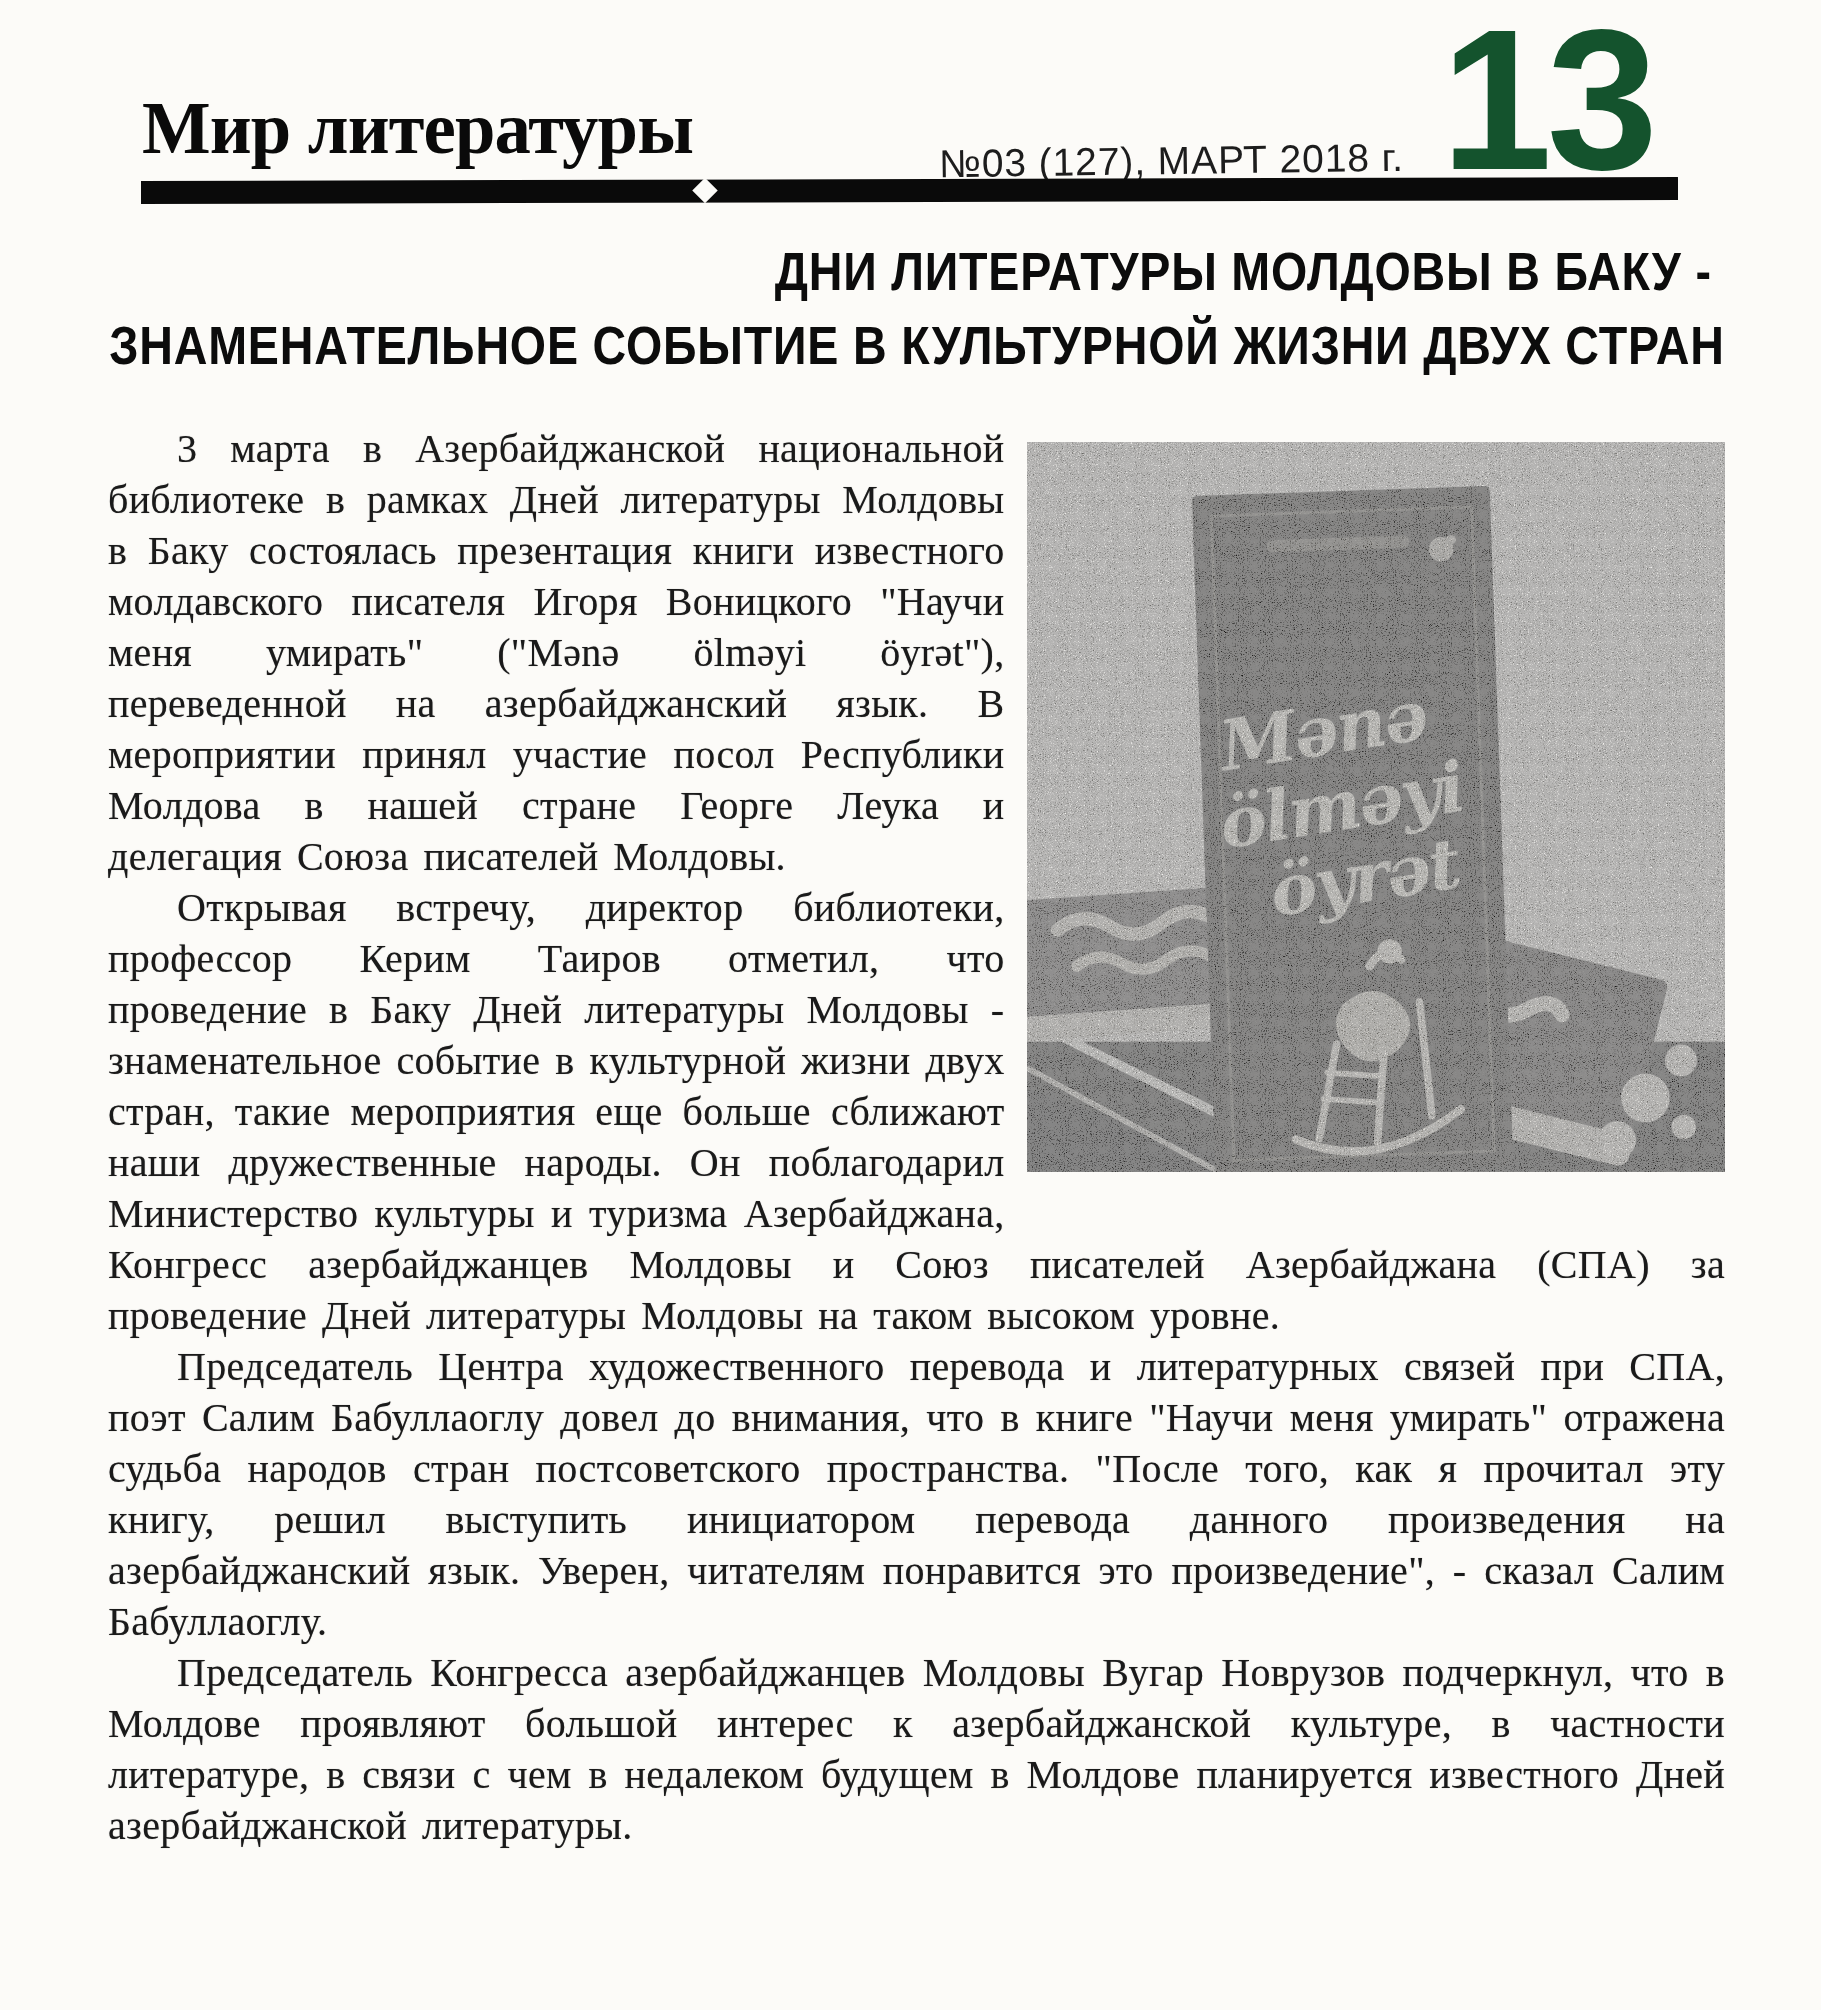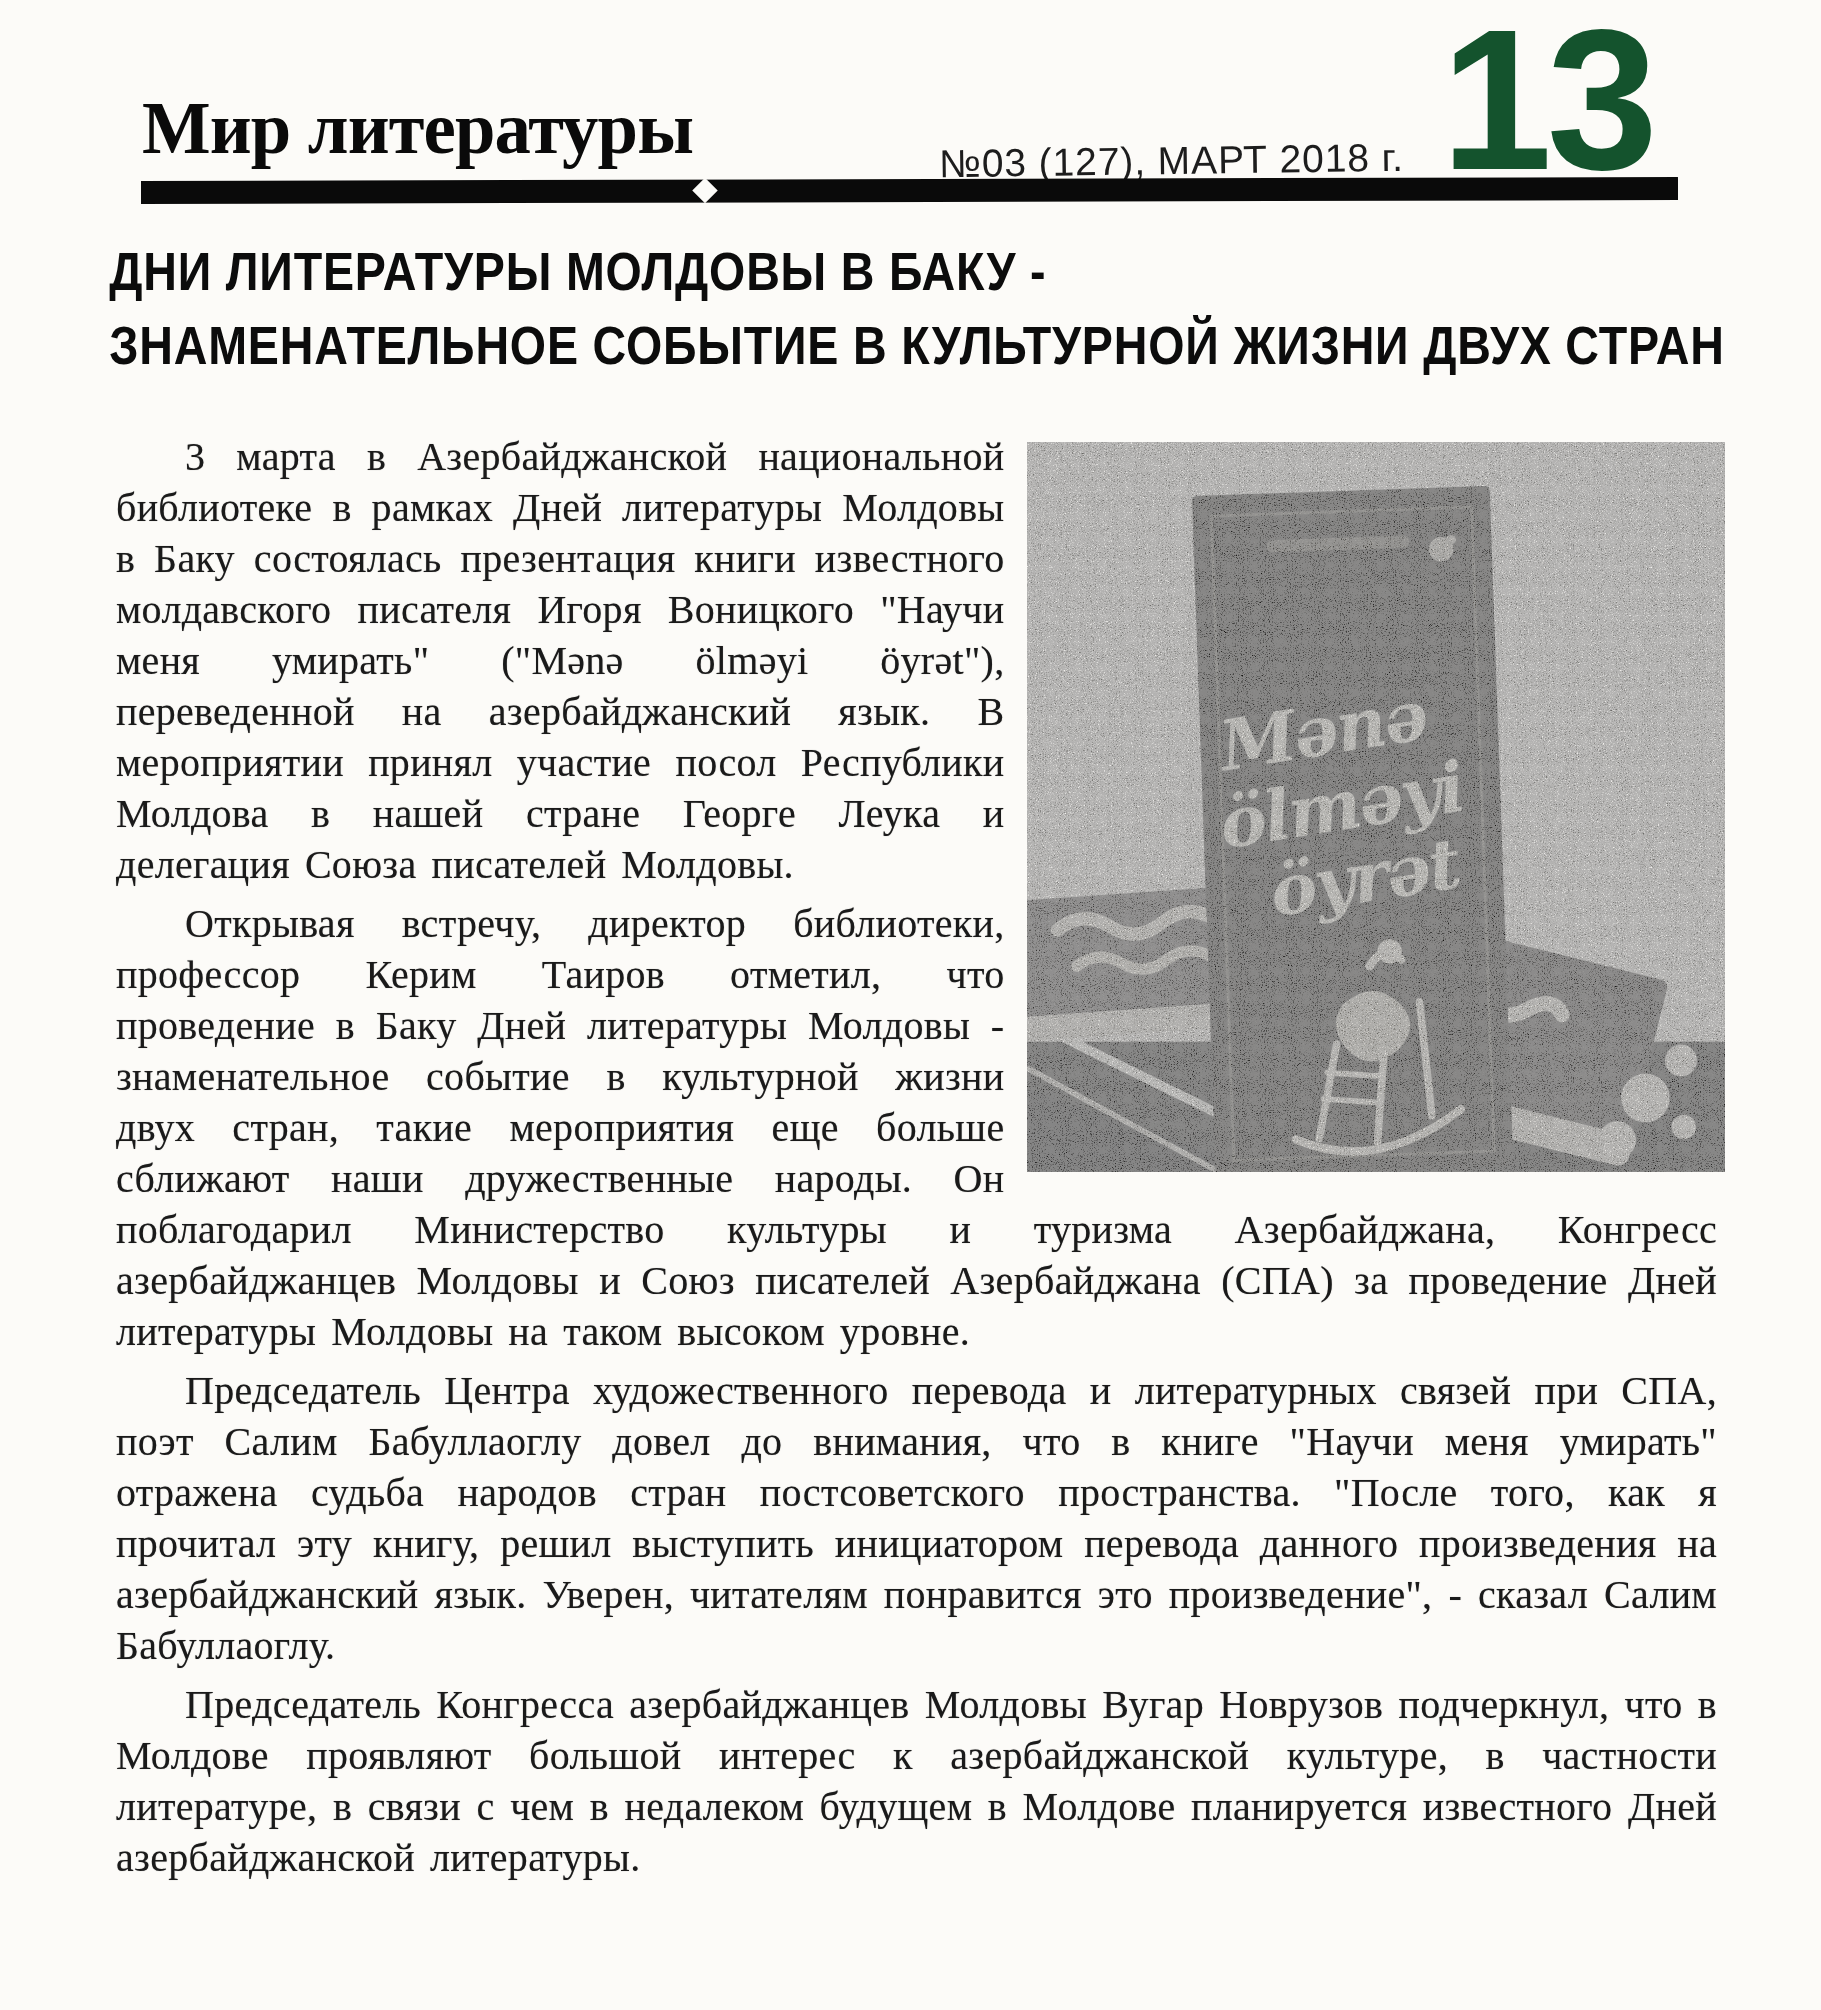--- a/index.html
+++ b/index.html
@@ -39,38 +39,38 @@
     transform:rotate(-0.15deg);
   }
   .rule .notch{
     position:absolute;left:555px;top:1.9px;
     width:18px;height:18px;background:#fcfbf8;
     transform:rotate(45deg);
   }
   
   .headline{
     position:absolute;left:0;top:235px;width:1821px;
-    text-align:left;color:#0c0c0c;
+    text-align:right;color:#0c0c0c;
   }
   .headline .hl{
     display:block;
     font-family:"Liberation Sans",sans-serif;font-weight:700;
     font-size:53px;line-height:74px;letter-spacing:0.9px;
     transform:scaleX(0.88);transform-origin:center;
     white-space:nowrap;
   }
   
   .body{
     position:absolute;left:108px;top:423px;width:1617px;
     font-size:40px;line-height:51px;
     text-align:justify;letter-spacing:0.3px;word-spacing:4.7px;
     color:#1a1a1a;
     text-shadow:0 0 0.9px rgba(25,25,25,0.45);
   }
-  .body p{margin:8px;text-indent:69px;}
+  .body p{margin:0;text-indent:69px;}
   .photo{
     float:right;width:698px;height:730px;
     margin:19px 0 28px 22.5px;
   }
   .photo svg{display:block;}
 </style>
 </head>
 <body>
 
 <div class="page">

